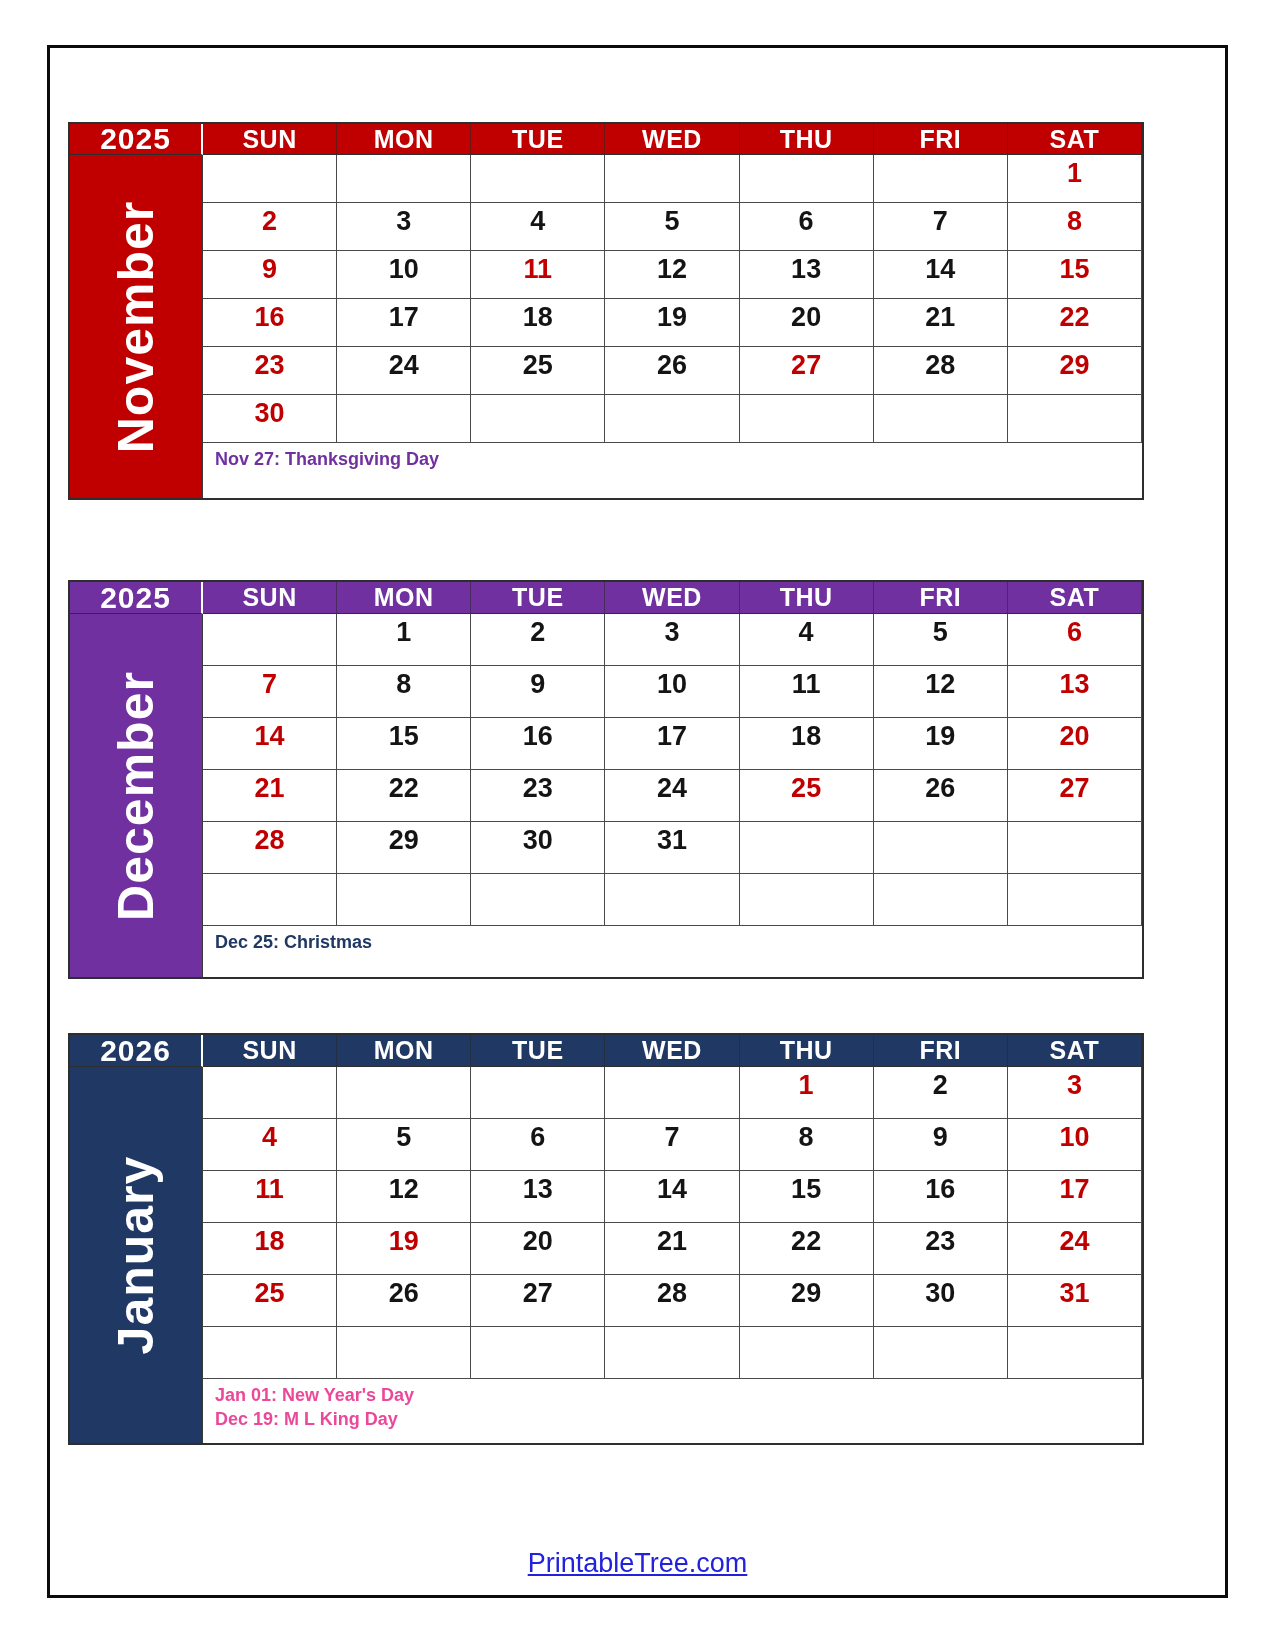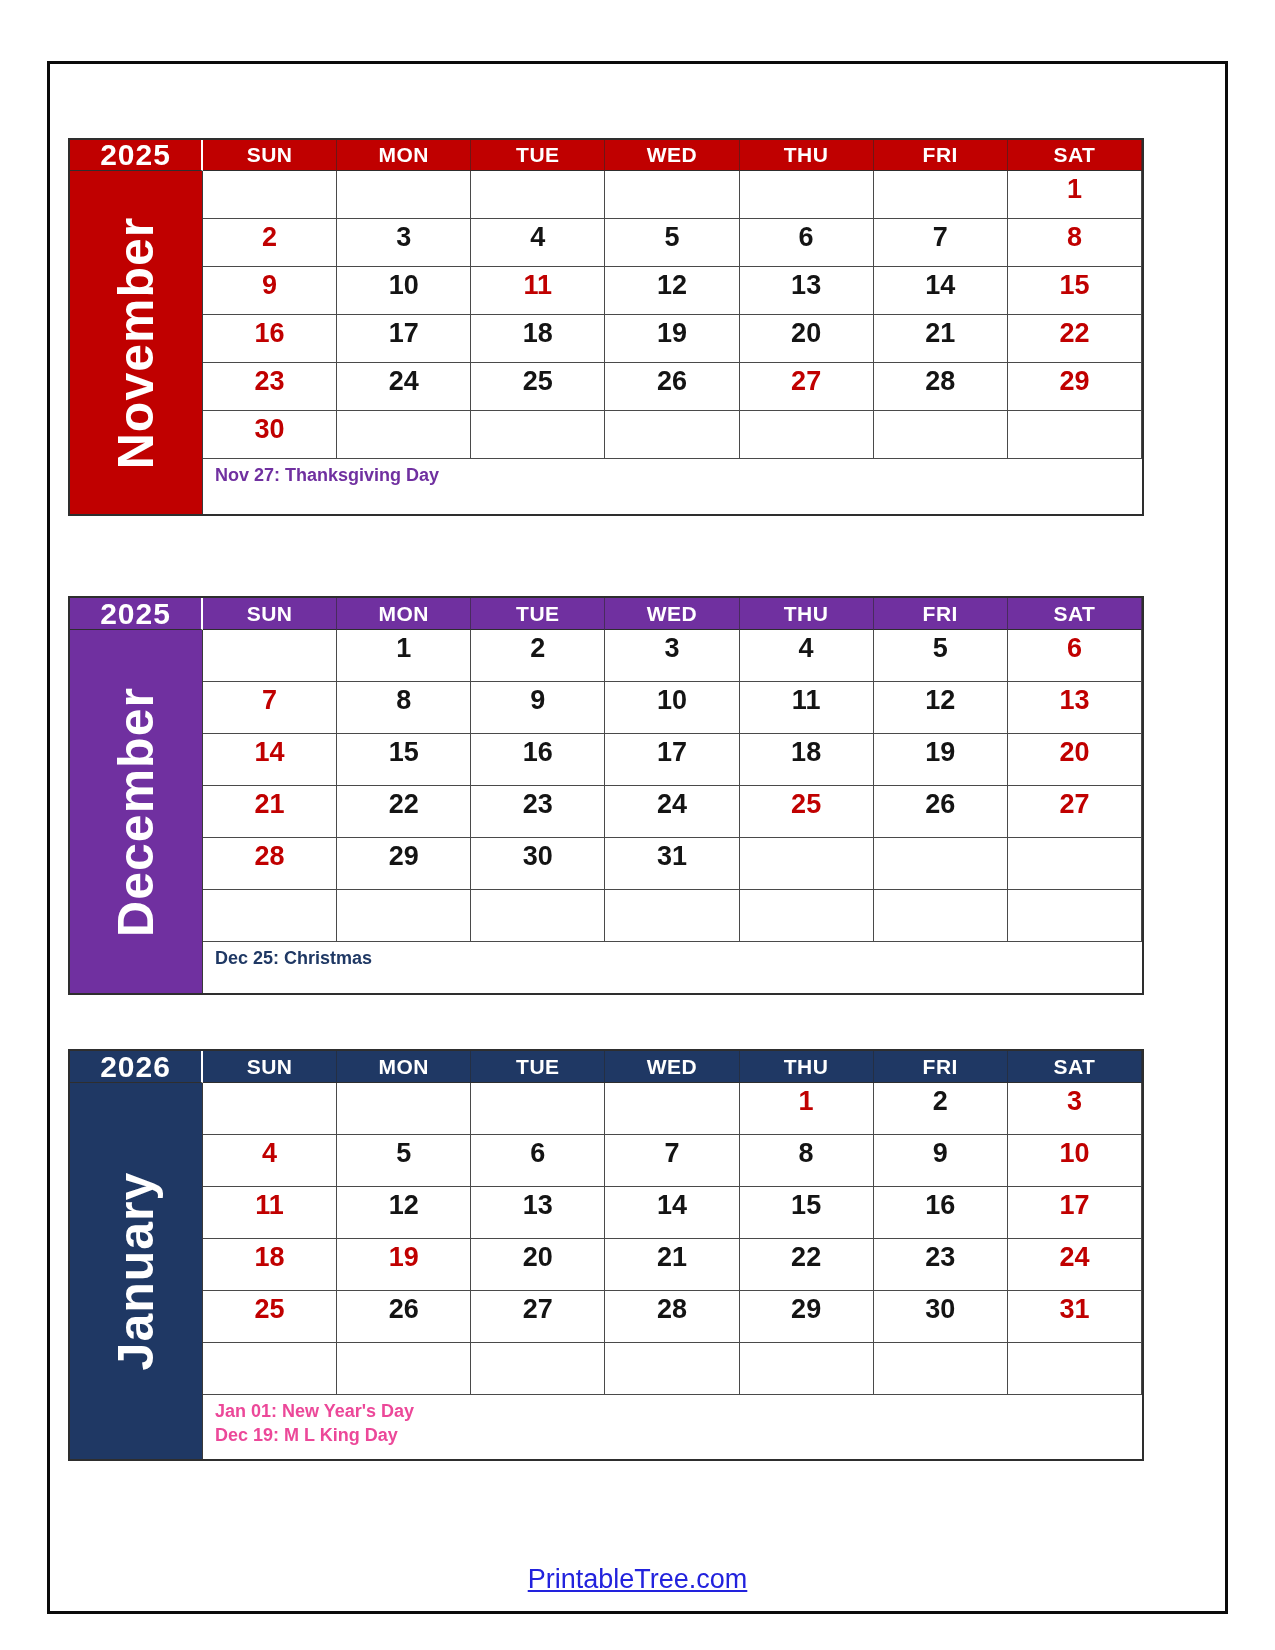--- a/index.html
+++ b/index.html
@@ -1,35 +1,35 @@
 <!DOCTYPE html>
 <html><head>
 <meta charset="utf-8">
 <style>
   html, body { margin:0; padding:0; }
   body {
     width:1275px; height:1650px; background:#ffffff; position:relative;
     font-family:"Liberation Sans", sans-serif;
   }
   .page {
-    position:absolute; left:47px; top:61px; width:1175px; height:1547px;
+    position:absolute; left:47px; top:45px; width:1175px; height:1547px;
     border:3px solid #0b0b0b; background:#fff;
   }
   .month {
     display:grid; grid-template-columns:133px repeat(7, 1fr);
     width:1072px; margin-left:18px; border:2px solid #2e2e2e;
     background:#fff;
   }
   .m0 { margin-top:74px; grid-template-rows:31px repeat(6,48px) 55px; }
   .m1 { margin-top:80px; grid-template-rows:32px repeat(6,52px) 51px; }
   .m2 { margin-top:54px; grid-template-rows:32px repeat(6,52px) 64px; }
 
   .hcell {
     background:var(--accent); color:#ffffff; display:flex; align-items:center;
-    justify-content:center; font-weight:bold; font-size:21px; letter-spacing:.5px;
+    justify-content:center; font-weight:bold; font-size:25px; letter-spacing:.5px;
     border-right:1px solid rgba(40,40,40,.55); border-bottom:1px solid #2e2e2e;
   }
   .year-cell { font-size:30px; letter-spacing:1px; border-right:2px solid #ffffff; }
 
   .month-bar {
     grid-column:1; grid-row:2 / span 7; background:var(--accent);
     position:relative; border-right:1px solid #3a3a3a;
   }
   .month-name {
     position:absolute; top:50%; left:50%;

